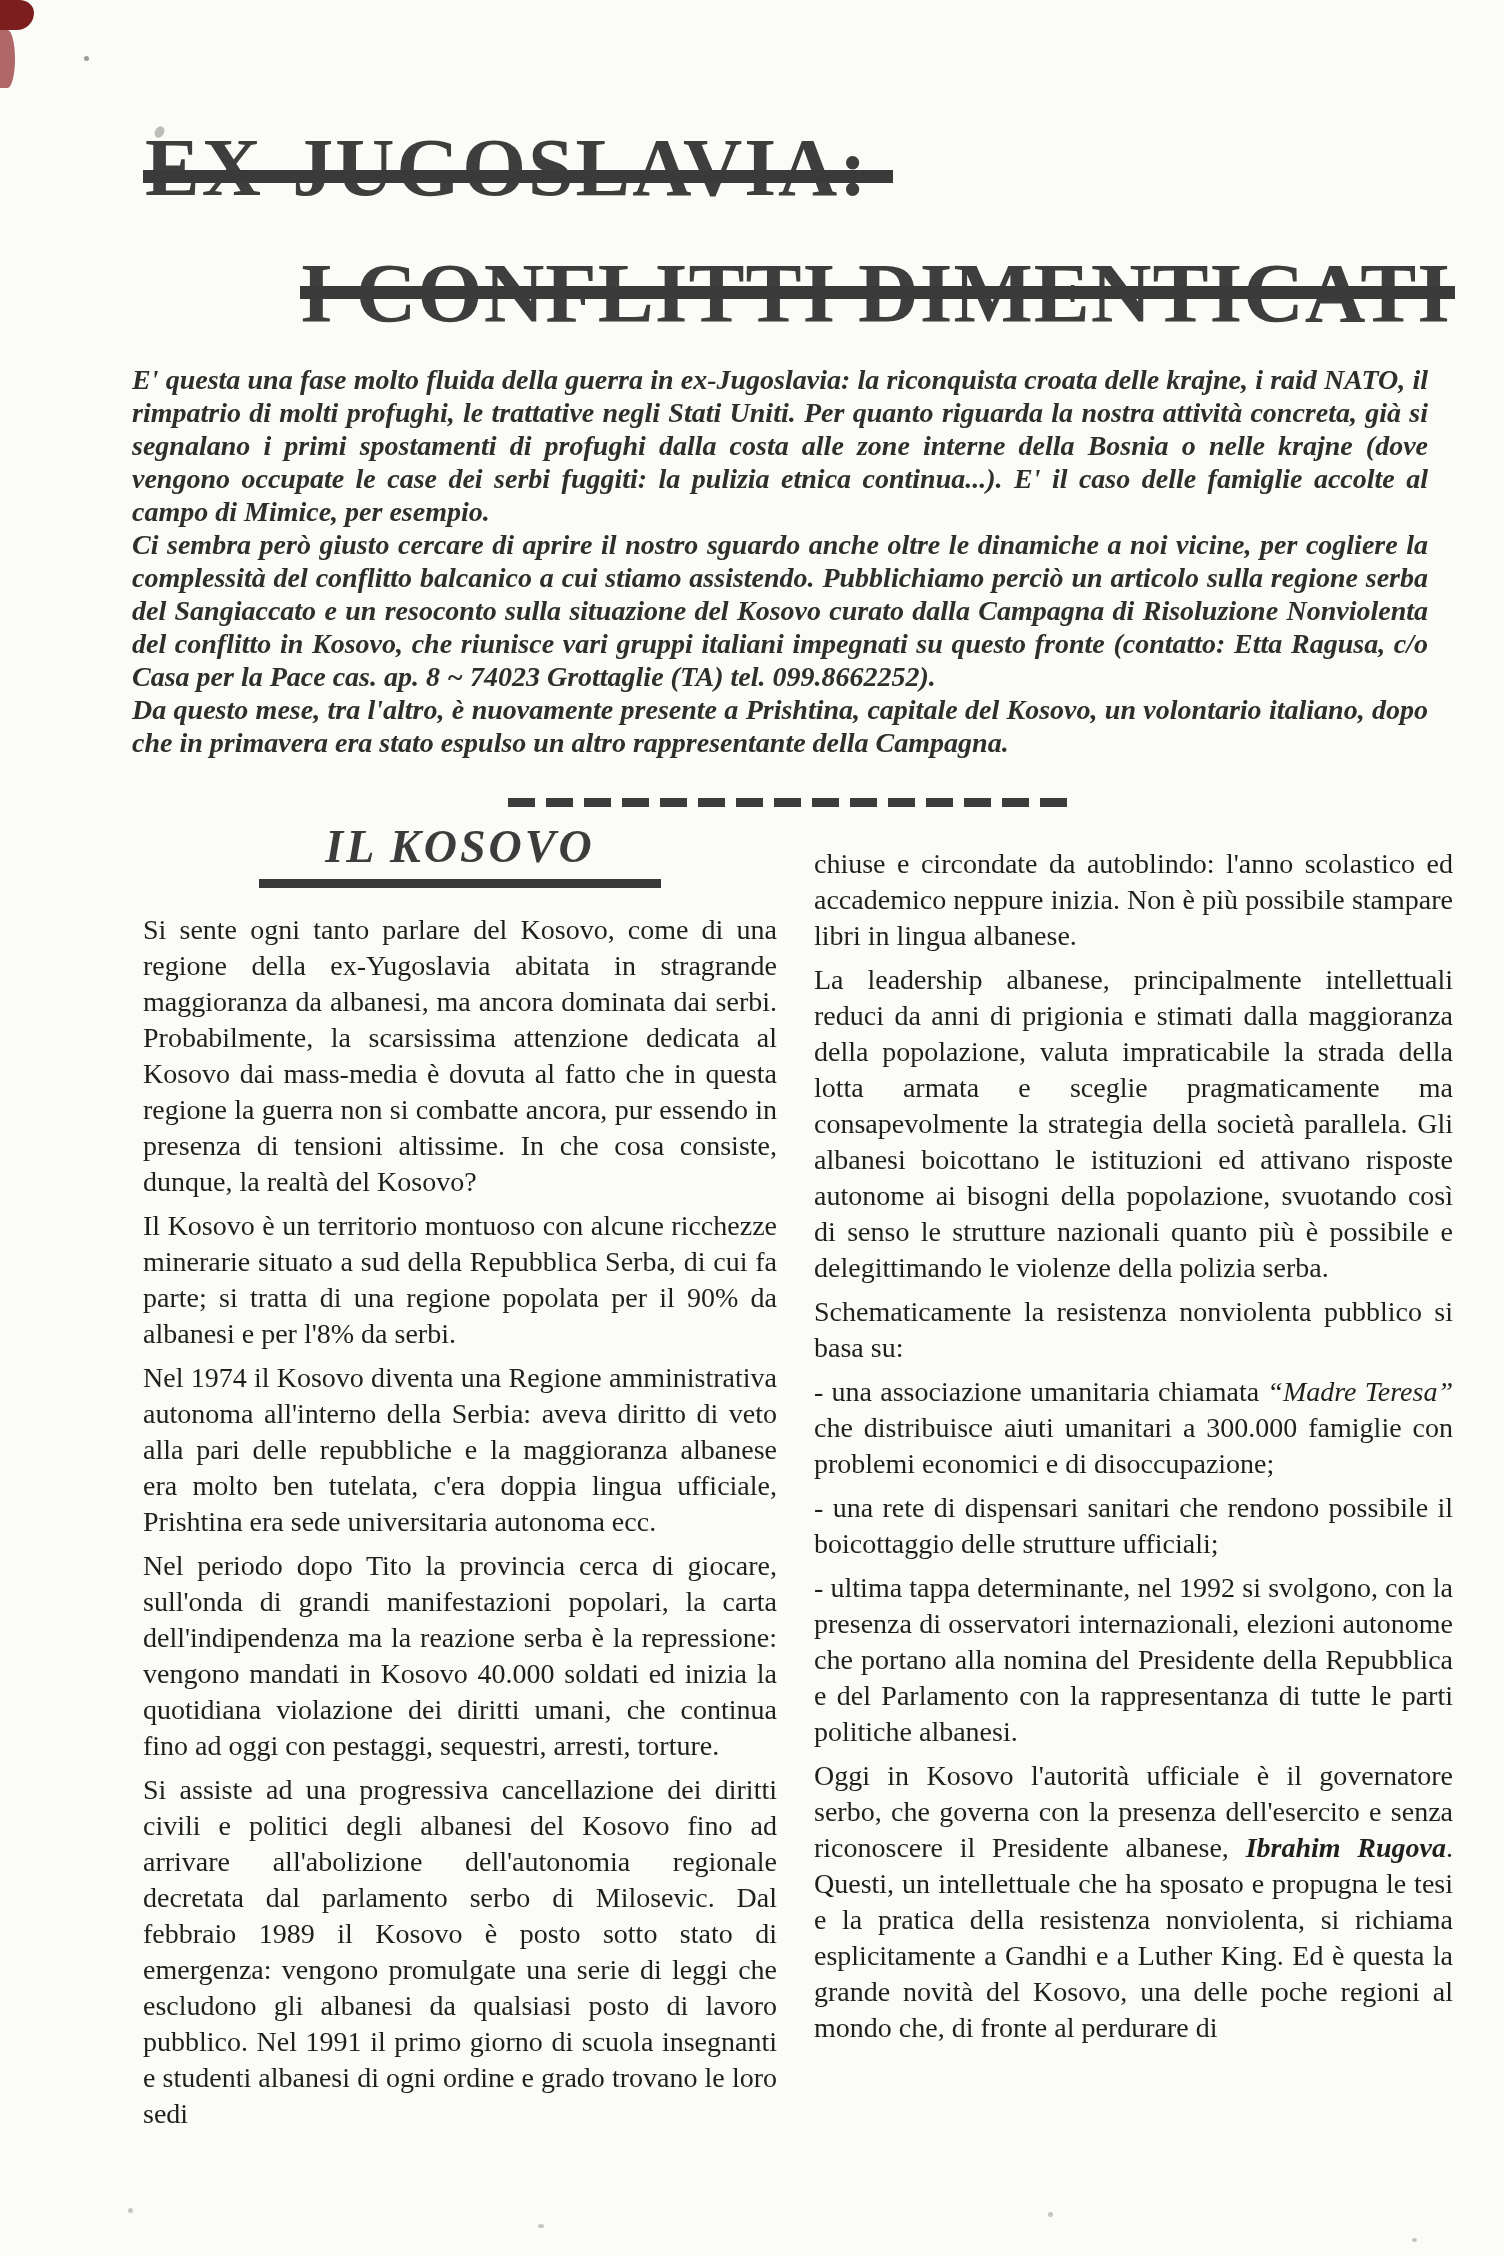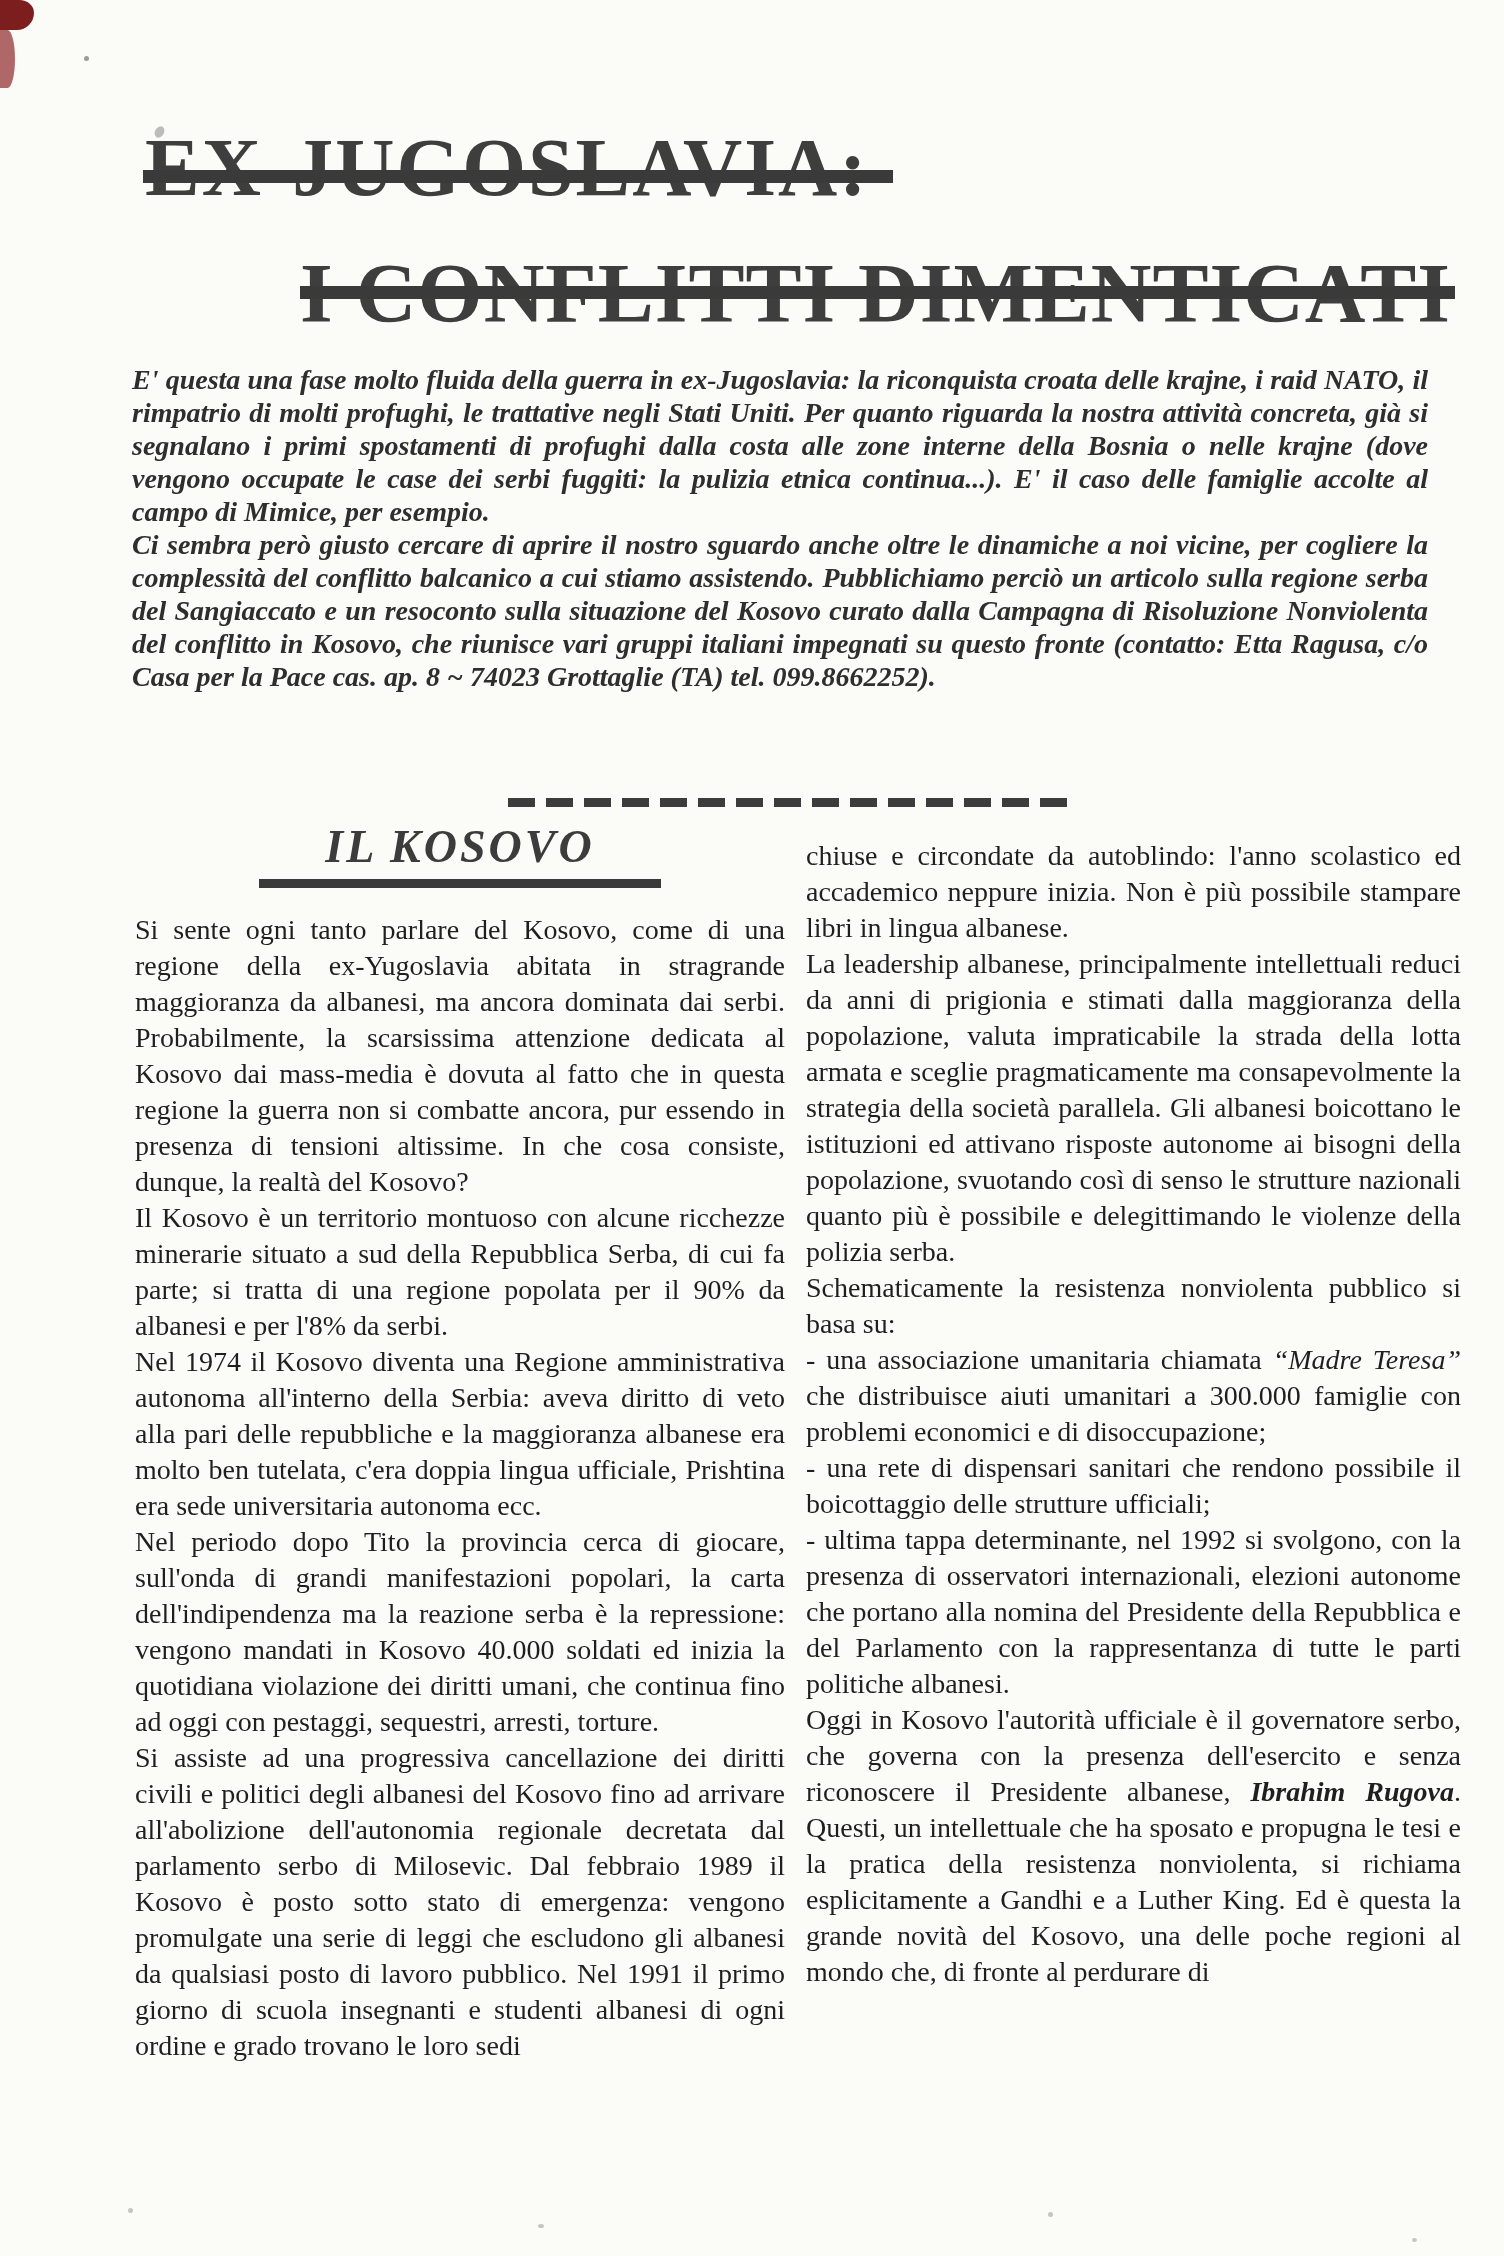--- a/index.html
+++ b/index.html
@@ -49,21 +49,21 @@
   .col{width:650px;}
   .col-right{width:655px;margin-top:16px;}
   .section-head{text-align:center;margin:2px 0 24px 0;}
   .section-title{
     display:inline-block;
     font-size:46px;font-weight:bold;font-style:italic;line-height:1;
     letter-spacing:3px;color:#3c3c3c;white-space:nowrap;
   }
   .section-underline{width:402px;height:9px;background:#3a3a3a;margin:9px auto 0 auto;}
   .body-text{font-size:28px;line-height:36px;text-align:justify;color:#1f1f1f;}
-  .body-text p{margin:0;}
+  .body-text p{margin:8px;}
   .seg-bold{font-weight:bold;font-style:italic;}
   .seg-italic{font-style:italic;}
 
   
   .artifact{position:absolute;}
   .red1{left:0;top:0;width:34px;height:30px;background:#7c1e1e;border-radius:0 60% 70% 0/0 60% 80% 0;}
   .red2{left:0;top:30px;width:15px;height:58px;background:#9c4242;opacity:.8;border-radius:0 80% 80% 0;}
   .speck{border-radius:50%;background:#bdbdb8;}
   .s1{left:155px;top:126px;width:9px;height:12px;transform:rotate(30deg);}
   .s2{left:84px;top:56px;width:5px;height:5px;background:#9c9c96;}
@@ -87,20 +87,21 @@
   <div class="artifact speck s6"></div>
 
   <h1 class="headline1">EX-JUGOSLAVIA:</h1>
   <div class="bar bar1"></div>
   <h1 class="headline2">I CONFLITTI DIMENTICATI</h1>
   <div class="bar bar2"></div>
 
   <div class="intro">
     <p>E' questa una fase molto fluida della guerra in ex-Jugoslavia: la riconquista croata delle krajne, i raid NATO, il rimpatrio di molti profughi, le trattative negli Stati Uniti. Per quanto riguarda la nostra attività concreta, già si segnalano i primi spostamenti di profughi dalla costa alle zone interne della Bosnia o nelle krajne (dove vengono occupate le case dei serbi fuggiti: la pulizia etnica continua...). E' il caso delle famiglie accolte al campo di Mimice, per esempio.</p>
     <p>Ci sembra però giusto cercare di aprire il nostro sguardo anche oltre le dinamiche a noi vicine, per cogliere la complessità del conflitto balcanico a cui stiamo assistendo. Pubblichiamo perciò un articolo sulla regione serba del Sangiaccato e un resoconto sulla situazione del Kosovo curato dalla Campagna di Risoluzione Nonviolenta del conflitto in Kosovo, che riunisce vari gruppi italiani impegnati su questo fronte (contatto: Etta Ragusa, c/o Casa per la Pace cas. ap. 8 ~ 74023 Grottaglie (TA) tel. 099.8662252).</p>
+    <p>Da questo mese, tra l'altro, è nuovamente presente a Prishtina, capitale del Kosovo, un volontario italiano, dopo che in primavera era stato espulso un altro rappresentante della Campagna.</p>
   </div>
 
   <div class="divider"></div>
 
   <div class="columns">
 
     <div class="col">
       <div class="section-head">
         <span class="section-title">IL KOSOVO</span>
         <div class="section-underline"></div>

